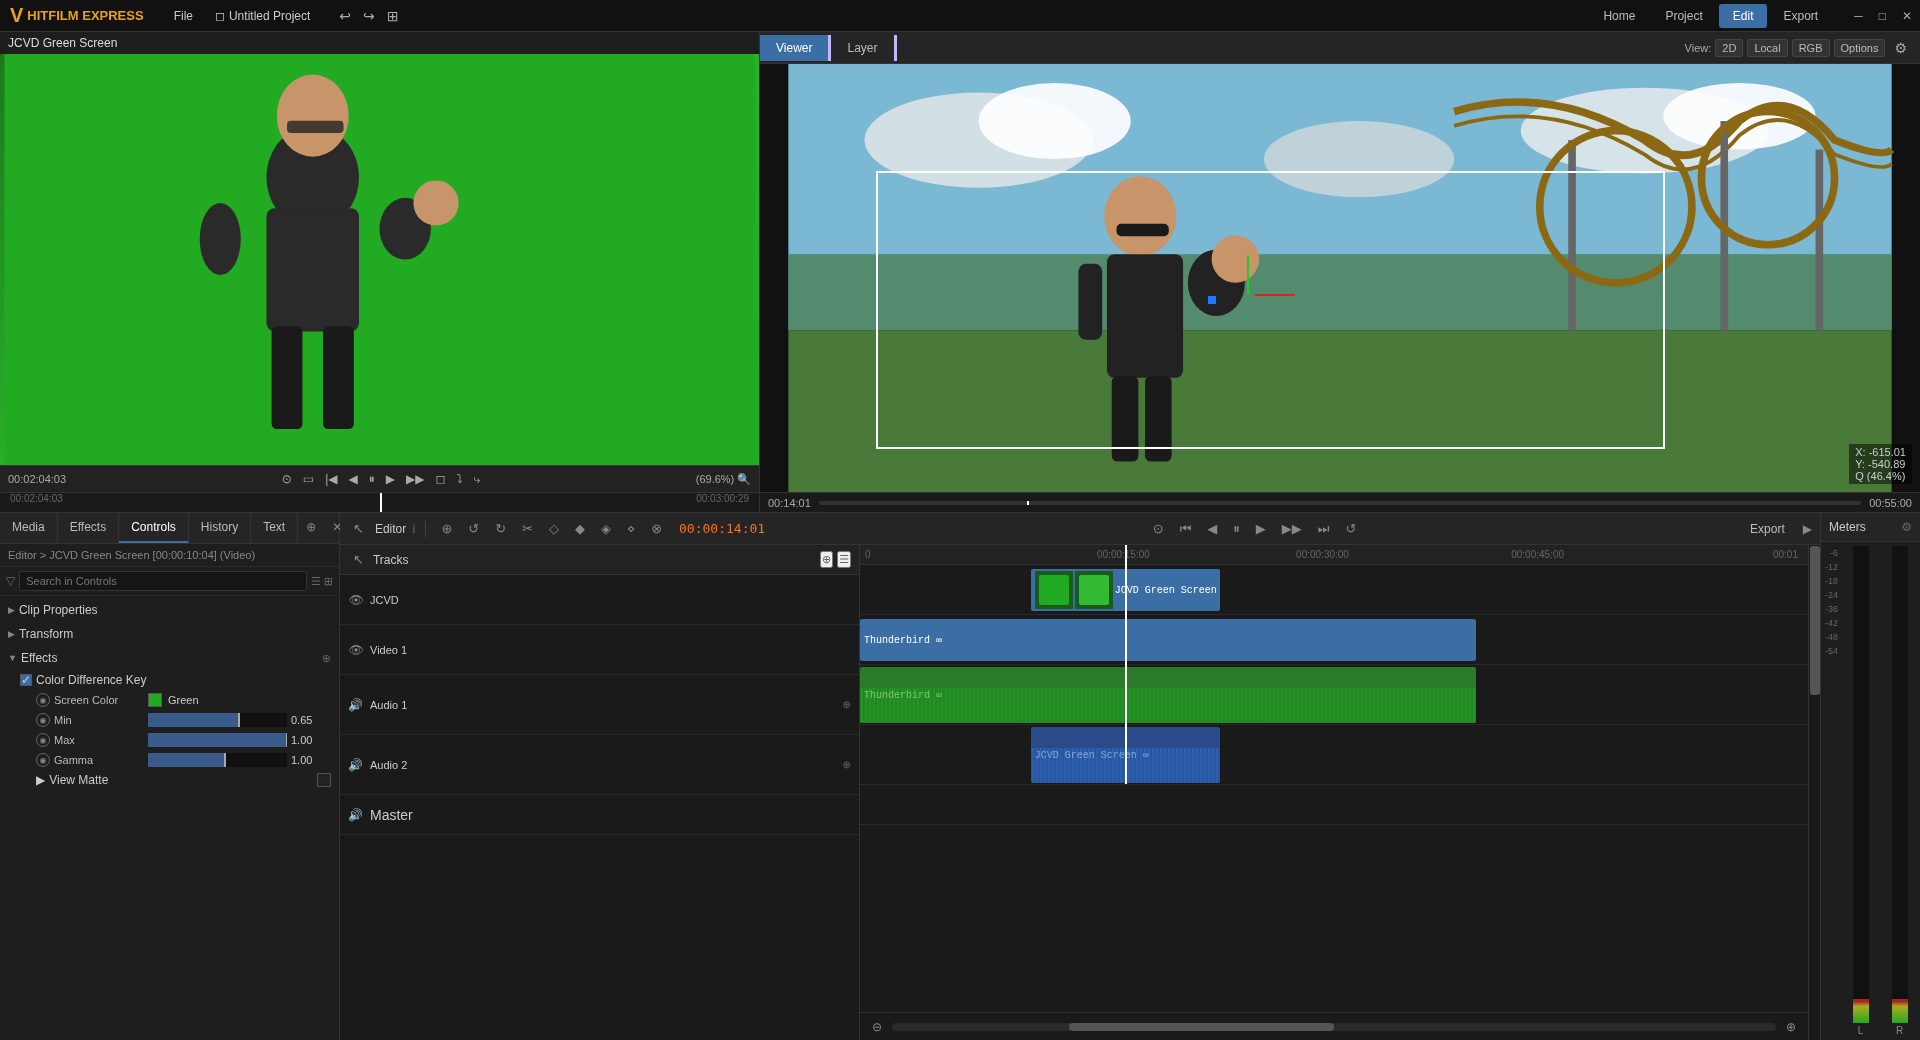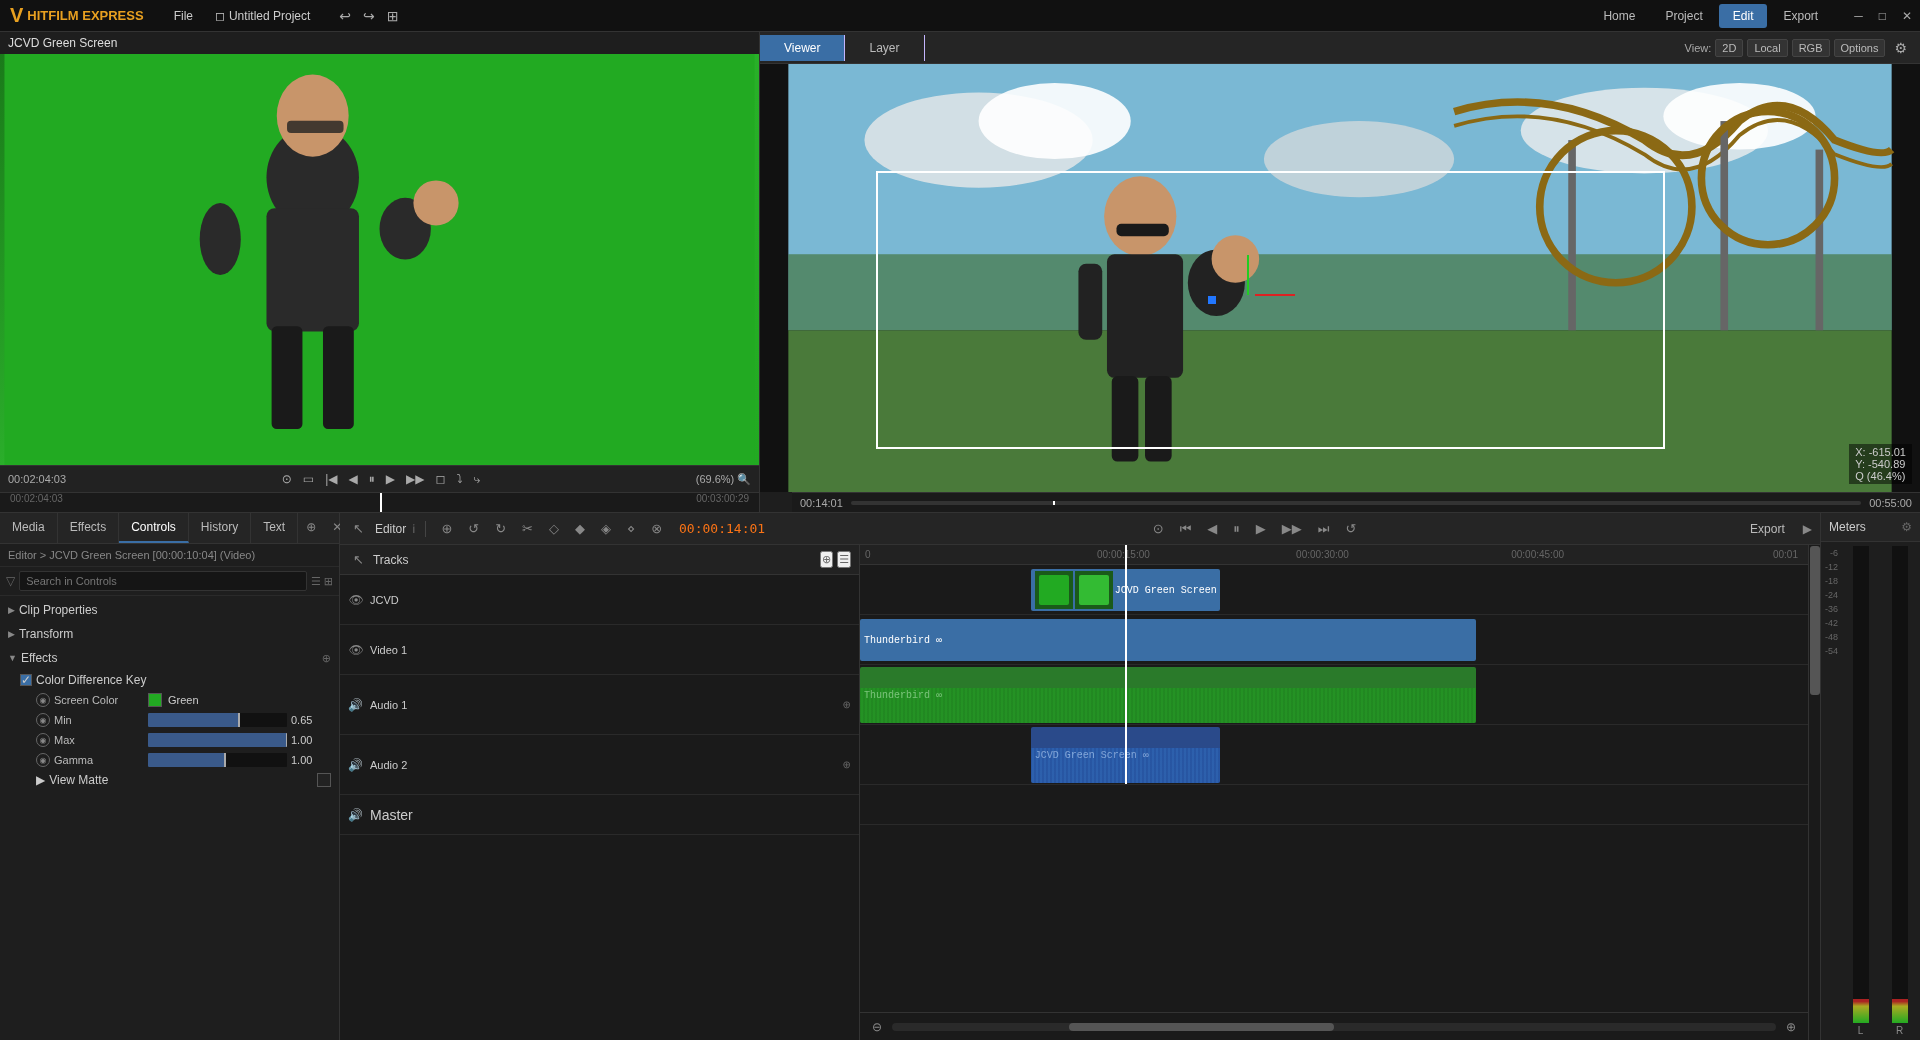--- a/index.html
+++ b/index.html
@@ -35,32 +35,32 @@
     .time-display { font-size: 11px; color: #aaa; }
     .transport-controls { display: flex; gap: 3px; }
     .transport-btn { background: none; border: none; color: #aaa; cursor: pointer; font-size: 12px; padding: 2px 4px; }
     .zoom-info { font-size: 11px; color: #aaa; display: flex; align-items: center; gap: 3px; }
     #trimmer-timeline { height: 20px; background: #1a1a1a; border-top: 1px solid #333; position: relative; }
     #trimmer-playhead { width: 2px; height: 100%; background: #fff; position: absolute; left: 50%; }
 
     
     #viewer { flex: 1; display: flex; flex-direction: column; background: #1e1e1e; }
     #viewer-tabs { display: flex; align-items: center; background: #252525; border-bottom: 1px solid #333; height: 32px; }
-    .viewer-tab { padding: 6px 24px; cursor: pointer; font-size: 12px; color: #bbb; border-right: 1px solid #c4b5fd; }
+    .viewer-tab { padding: 6px 16px; cursor: pointer; font-size: 12px; color: #bbb; border-right: 3px solid #c4b5fd; }
     .viewer-tab.active { background: #3a6ea5; color: #fff; }
     #viewer-options { display: flex; align-items: center; margin-left: auto; gap: 4px; padding: 0 8px; font-size: 11px; color: #aaa; }
     .viewer-opt { padding: 2px 6px; background: #333; border: 1px solid #444; border-radius: 2px; cursor: pointer; color: #bbb; font-size: 11px; }
     #viewer-content { flex: 1; position: relative; background: #111; overflow: hidden; }
     .viewer-scene { width: 100%; height: 100%; position: relative; }
     #transform-widget { position: absolute; border: 2px solid #fff; top: 25%; left: 10%; width: 68%; height: 65%; pointer-events: none; }
     #transform-dot { width: 8px; height: 8px; background: #2277ff; position: absolute; top: 45%; left: 42%; border-radius: 0; }
     #transform-handle-v { width: 2px; height: 40px; background: #22cc22; position: absolute; top: 30%; left: 47%; }
     #transform-handle-h { width: 40px; height: 2px; background: #dd2222; position: absolute; top: 44%; left: 48%; }
     #viewer-coords { position: absolute; bottom: 8px; right: 8px; font-size: 11px; color: #ccc; background: rgba(0,0,0,0.5); padding: 2px 6px; }
-    #viewer-timeline { height: 20px; background: #1a1a1a; border-top: 1px solid #333; display: flex; align-items: center; padding: 4px 8px; margin-left: 32px; }
+    #viewer-timeline { height: 20px; background: #1a1a1a; border-top: 1px solid #333; display: flex; align-items: center; padding: 4px 8px; }
     .viewer-time { font-size: 11px; color: #aaa; }
 
     
     #lower { display: flex; flex: 1; border-top: 1px solid #333; }
 
     
     #left-panel { width: 340px; flex-shrink: 0; display: flex; flex-direction: column; background: #1e1e1e; border-right: 1px solid #333; }
     #panel-tabs { display: flex; background: #252525; border-bottom: 1px solid #333; }
     .panel-tab { padding: 7px 12px; cursor: pointer; font-size: 12px; color: #bbb; border-right: 1px solid #333; }
     .panel-tab.active { color: #fff; border-bottom: 2px solid #3a6ea5; }

